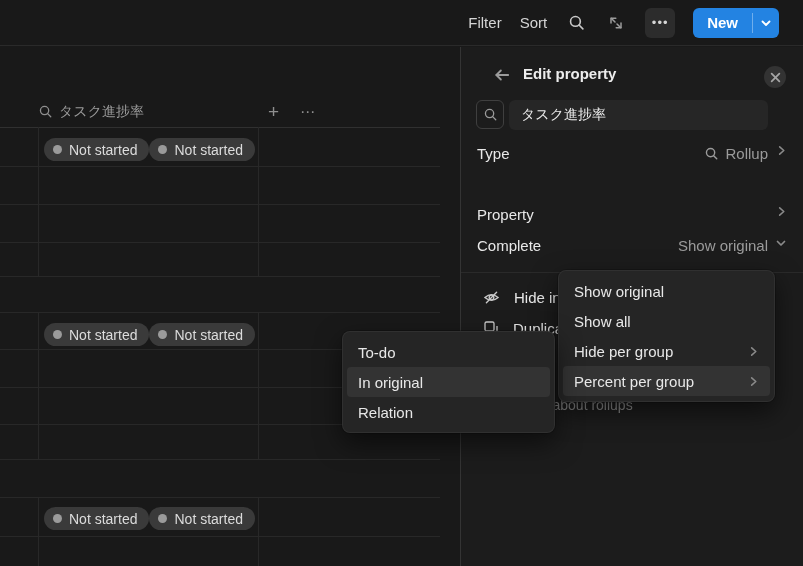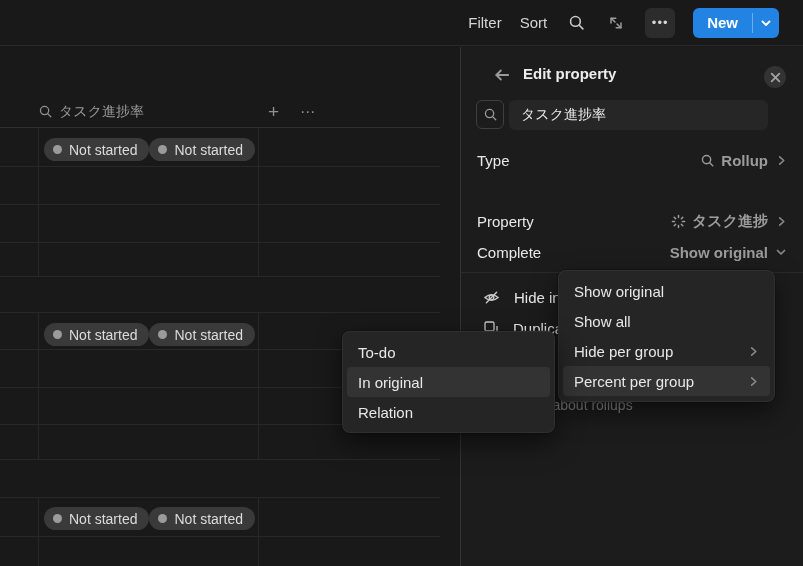--- a/index.html
+++ b/index.html
@@ -75,26 +75,26 @@
     display:flex; align-items:center; justify-content:center; cursor:pointer;
   }
   #name-input {
     position:absolute; left:48px; top:53px; width:259px; height:30px;
     background:#262626; border:none; outline:none; border-radius:6px;
     color:#ededed; font-size:14px; padding:0 12px;
     font-family:"Liberation Sans","DejaVu Sans",sans-serif;
   }
   .prop-row {
     position:absolute; left:0; width:342px; height:30px;
-    display:flex; align-items:center; padding:0 35px 0 16px; cursor:pointer;
+    display:flex; align-items:flex-start; padding:0 35px 0 16px; cursor:pointer;
   }
   .prop-row .lbl { font-size:15px; color:#e8e8e8; }
   .prop-row .val {
     margin-left:auto; display:flex; align-items:center; gap:6px;
-    color:#9b9b9b; font-size:15px;font-weight:bold;
+    color:#9b9b9b; font-size:15px;
   }
   .prop-row .chevron { position:absolute; right:16px; display:flex; align-items:center; }
   #panel-sep { position:absolute; left:0; top:225px; width:342px; height:1px; background:#2a2a2a; }
   .action-row {
     position:absolute; left:0; width:342px; height:30px;
     display:flex; align-items:center; gap:14px; padding-left:22px; cursor:pointer;
   }
   .action-row .lbl { font-size:15px; color:#e8e8e8; white-space:nowrap; }
   #panel-footer { position:absolute; left:16px; top:350px; font-size:14px; color:#8a8a8a; white-space:nowrap; }
 
@@ -254,33 +254,20 @@
     <span class="chevron">
       <svg width="11" height="11" viewBox="0 0 12 12" fill="none" stroke="#8a8a8a" stroke-width="1.7" stroke-linecap="round" stroke-linejoin="round">
           <path d="M4 2 L8.5 6 L4 10"></path>
         </svg>
     </span>
   </div>
 
 
   <div class="prop-row" style="top:159px;">
     <span class="lbl">Property</span>
-    <span class="val">
-      <svg width="15" height="15" viewBox="0 0 16 16" stroke="#9b9b9b" stroke-width="1.6" stroke-linecap="round">
-        <line x1="8" y1="1.5" x2="8" y2="3.8"></line>
-          <line x1="12.6" y1="3.4" x2="11" y2="5"></line>
-        <line x1="14.5" y1="8" x2="12.2" y2="8"></line>
-          <line x1="12.6" y1="12.6" x2="11" y2="11"></line>
-        <line x1="8" y1="14.5" x2="8" y2="12.2"></line>
-          <line x1="3.4" y1="12.6" x2="5" y2="11"></line>
-        <line x1="1.5" y1="8" x2="3.8" y2="8"></line>
-          <line x1="3.4" y1="3.4" x2="5" y2="5"></line>
-      </svg>
-      <span>タスク進捗</span>
-    </span>
     <span class="chevron">
       <svg width="11" height="11" viewBox="0 0 12 12" fill="none" stroke="#8a8a8a" stroke-width="1.7" stroke-linecap="round" stroke-linejoin="round">
           <path d="M4 2 L8.5 6 L4 10"></path>
         </svg>
     </span>
   </div>
 
   <div class="prop-row" style="top:190px;">
     <span class="lbl">Complete</span>
     <span class="val">

